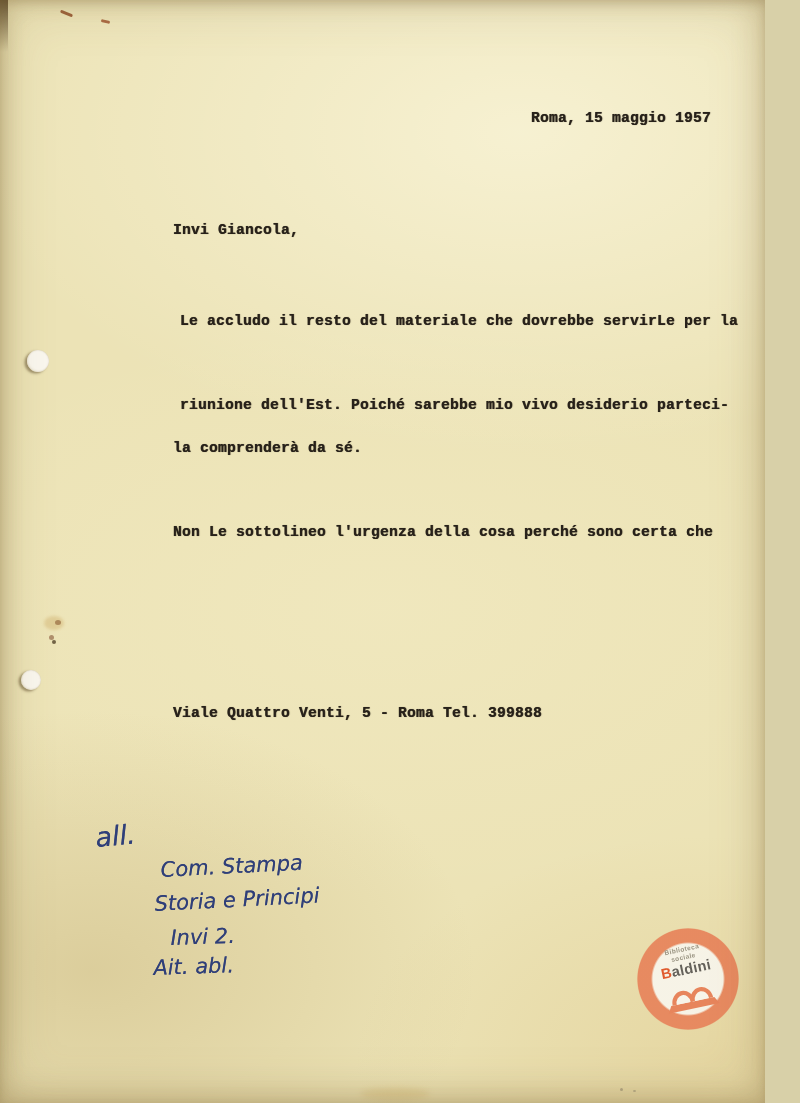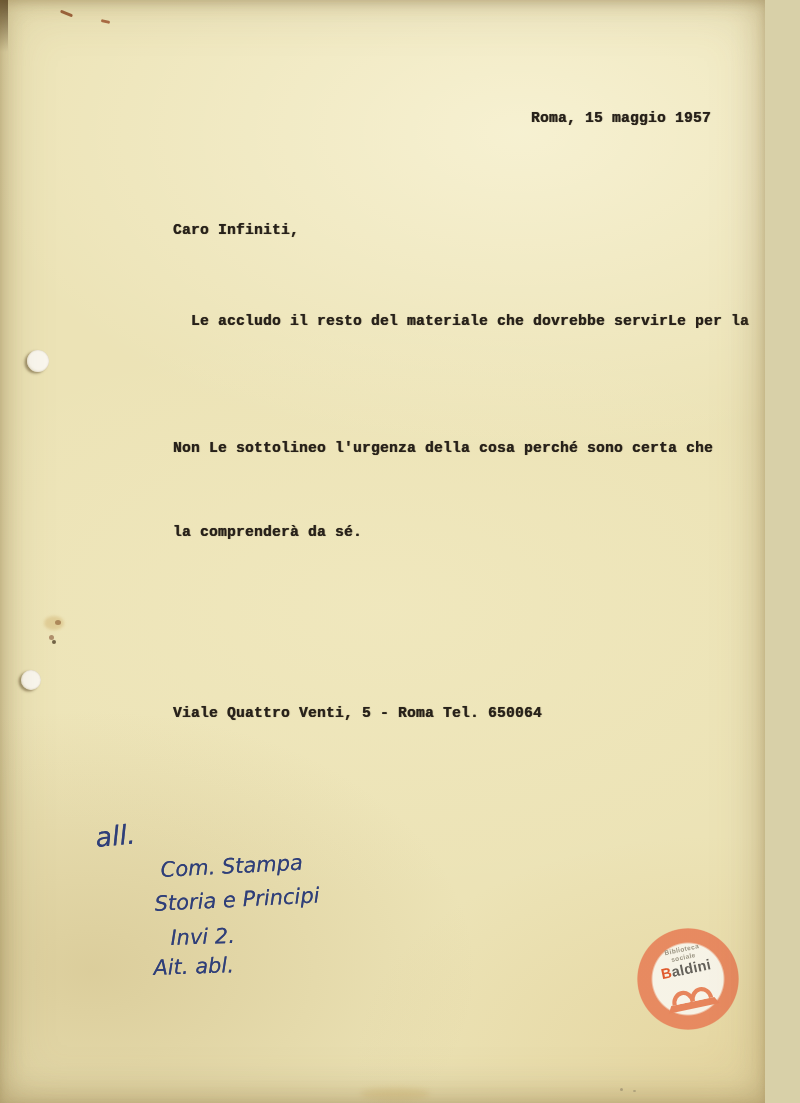--- a/index.html
+++ b/index.html
@@ -38,21 +38,21 @@
     font-weight: 700;
     font-size: 14.5px;
     line-height: 28px;
     letter-spacing: 0.3px;
     color: #27211a;
     white-space: pre;
     text-shadow: 0.4px 0.4px 0.7px rgba(38,30,18,0.75), -0.2px 0 0.5px rgba(38,30,18,0.45);
   }
   .date-line     { left: 531px; top: 104px; }
   .salutation    { left: 173px; top: 216px; }
-  .paragraph-1   { left: 191px; top: 251px; }
+  .paragraph-1   { left: 180px; top: 251px; }
   .paragraph-2   { left: 173px; top: 378px; }
   .closing-line  { left: 173px; top: 449px; }
   .signature     { left: 423px; top: 531px; }
   .address-line  { left: 173px; top: 699px; }
 
   
   .hw {
     position: absolute;
     font-family: "DejaVu Sans", sans-serif;
     font-style: italic;
@@ -147,34 +147,35 @@
   <div class="speck stain-dot-2"></div>
   <div class="speck speck-dark"></div>
   <div class="speck speck-gray-1"></div>
   <div class="speck speck-gray-2"></div>
   <div class="speck smudge-bottom"></div>
   <div class="hole hole-top"></div>
   <div class="hole hole-bottom"></div>
 
   <div class="typed date-line">Roma, 15 maggio 1957</div>
 
-  <div class="typed salutation">Caro Infiniti,</div>
+  <div class="typed salutation">Invi Giancola,</div>
 
   <div class="typed paragraph-1">
     <div>Le accludo il resto del materiale che dovrebbe servirLe per la</div>
+    <div>riunione dell'Est. Poiché sarebbe mio vivo desiderio parteci-</div>
   </div>
 
   <div class="typed paragraph-2">
+    <div>la comprenderà da sé.</div>
     <div>Non Le sottolineo l'urgenza della cosa perché sono certa che</div>
-    <div>la comprenderà da sé.</div>
   </div>
 
 
 
-  <div class="typed address-line">Viale Quattro Venti, 5 - Roma Tel. 650064</div>
+  <div class="typed address-line">Viale Quattro Venti, 5 - Roma Tel. 399888</div>
 
   <div>
     <div class="hw hw-1">all.</div>
     <div class="hw hw-2">Com. Stampa</div>
     <div class="hw hw-3">Storia e Principi</div>
     <div class="hw hw-4">Invi 2.</div>
     <div class="hw hw-5">Ait. abl.</div>
   </div>
 
   <div class="stamp">

